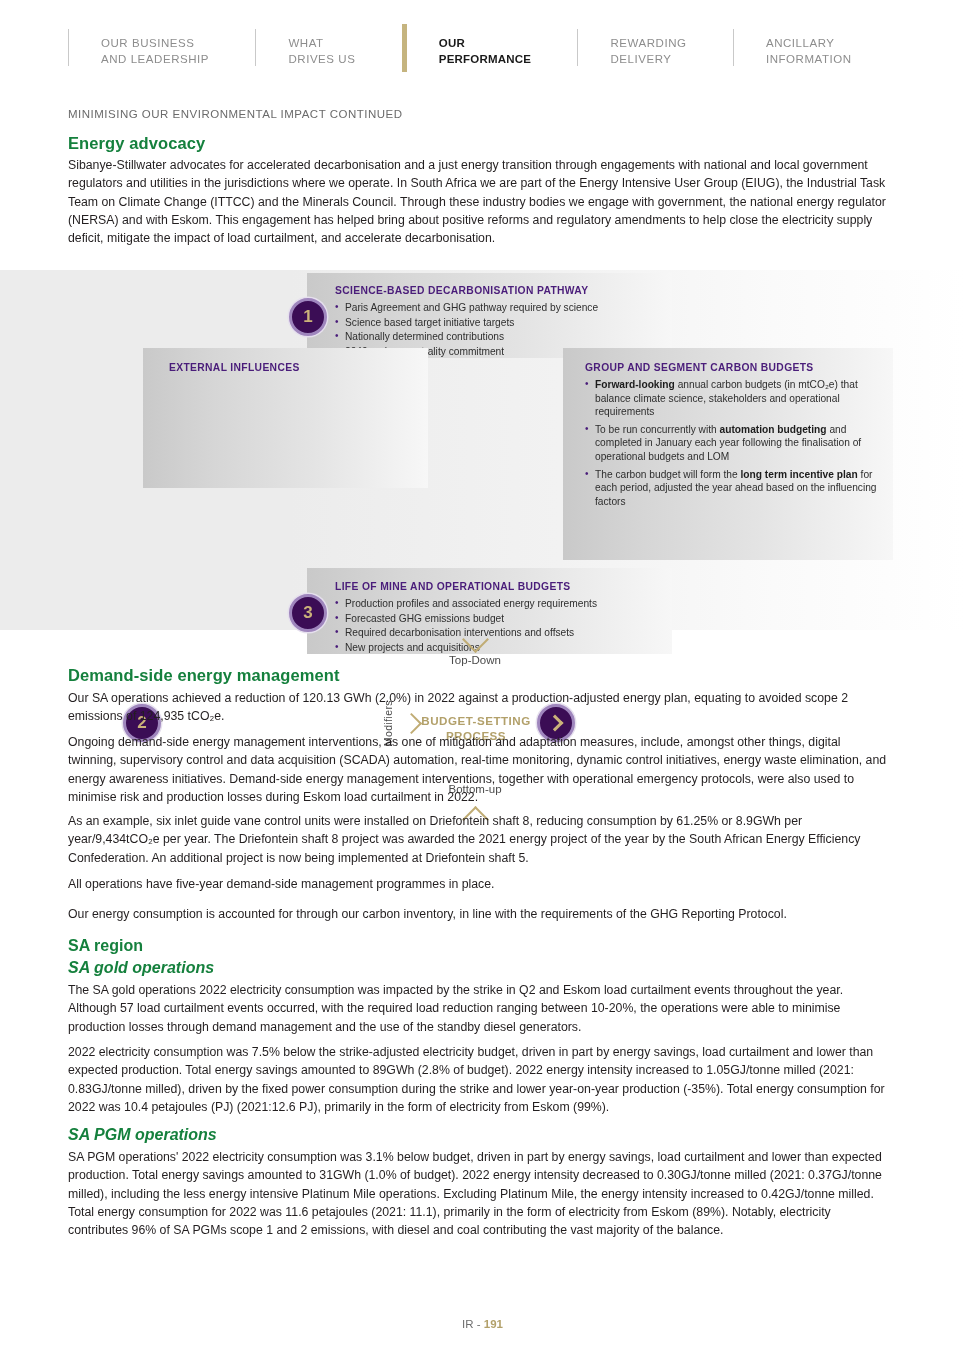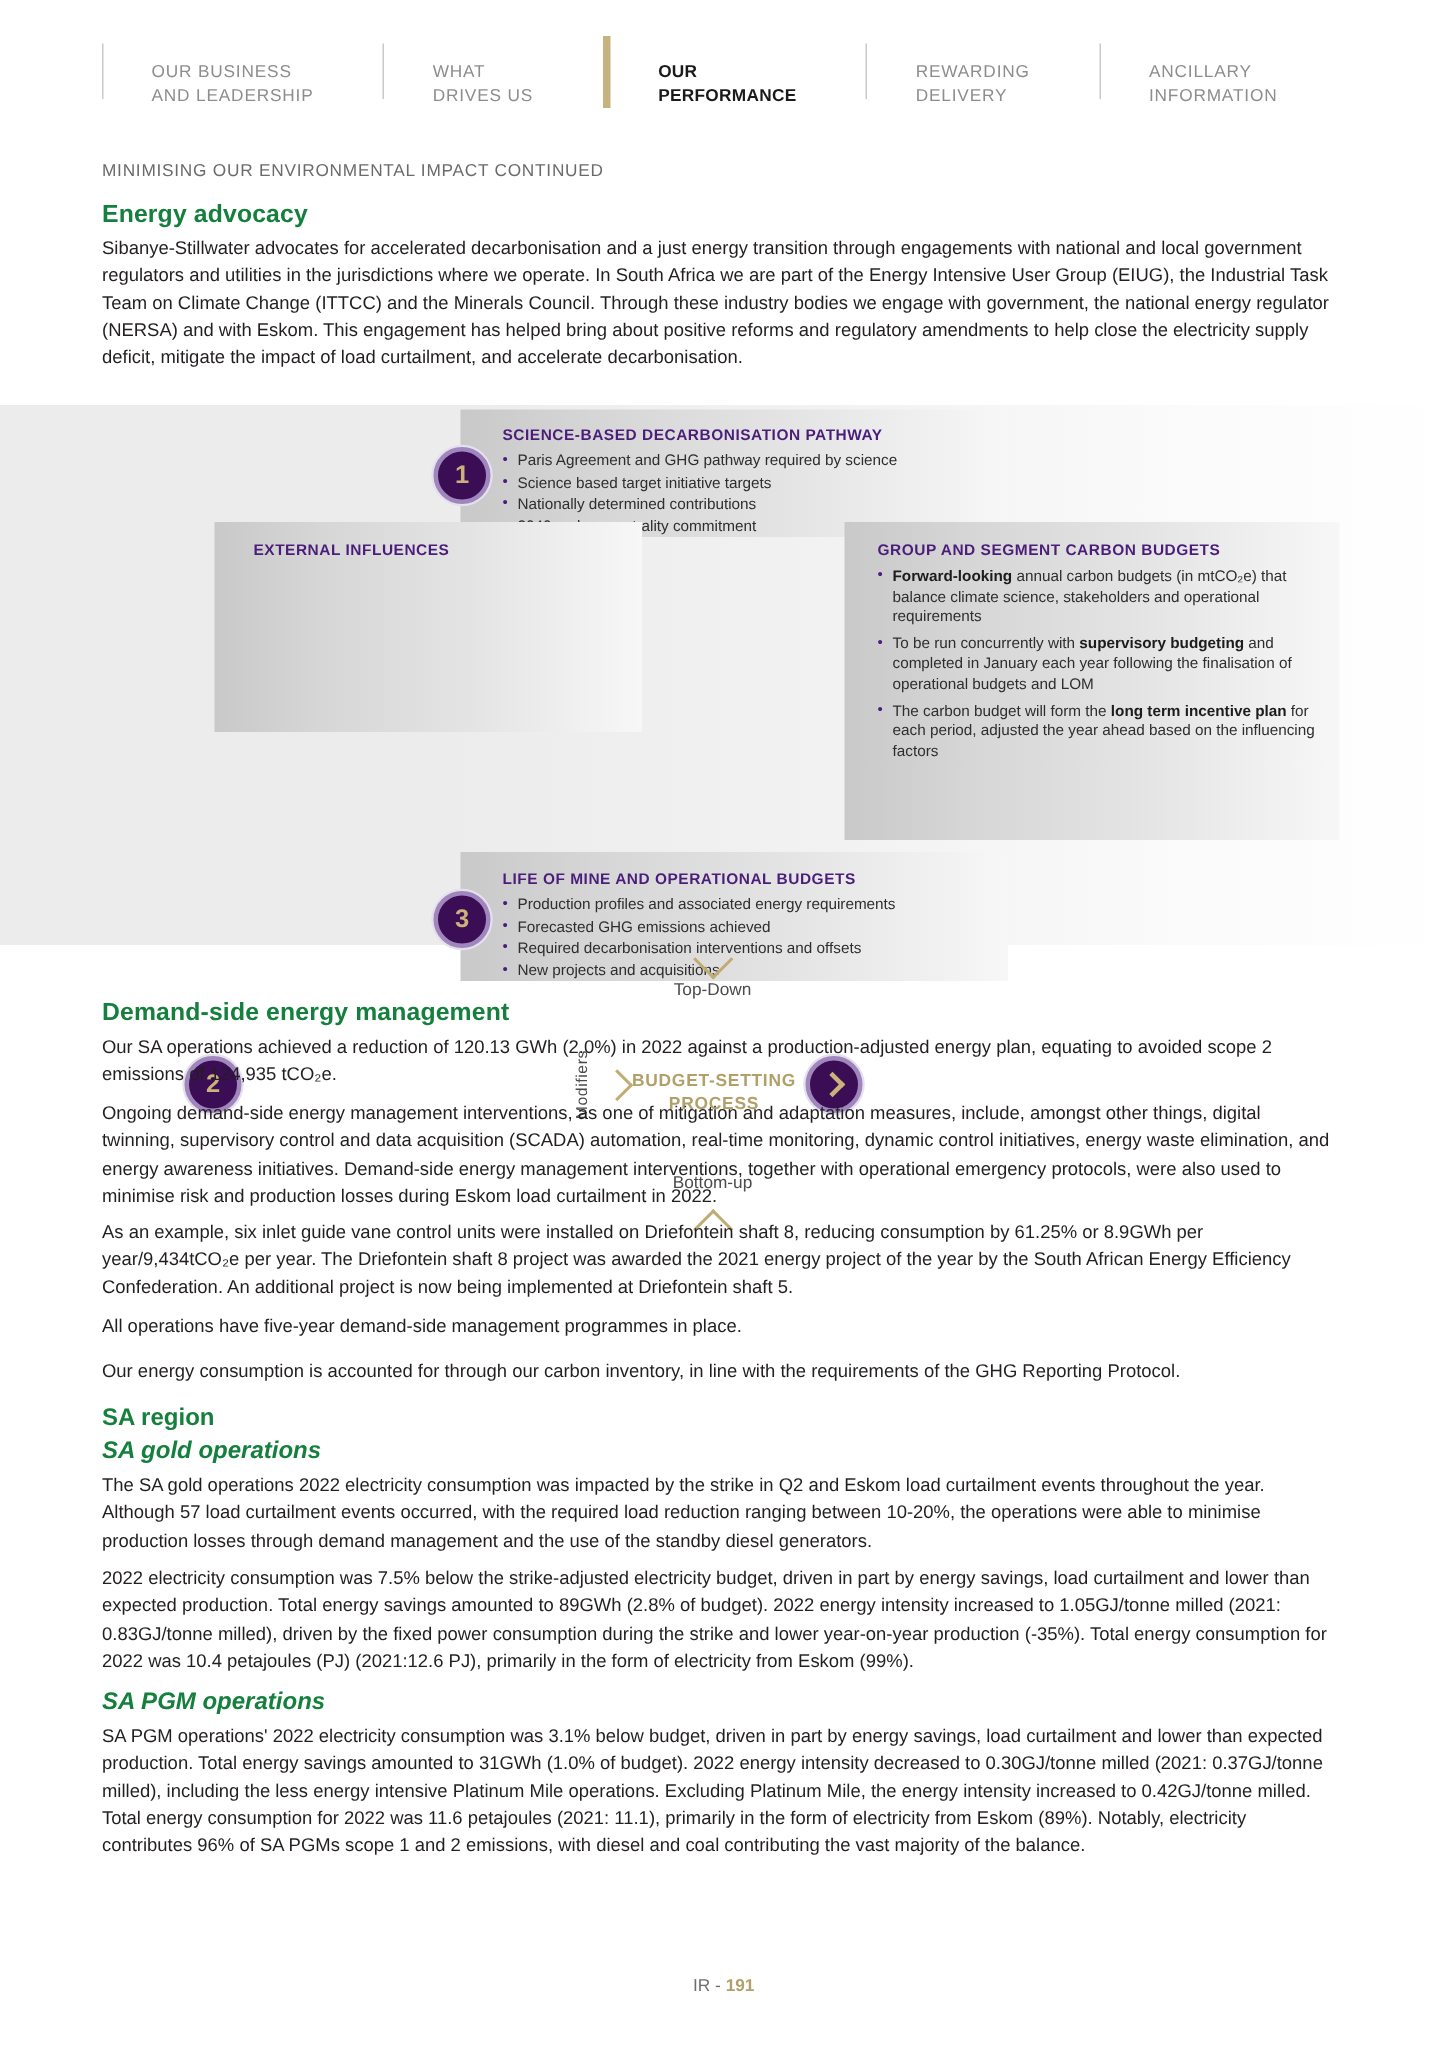--- a/index.html
+++ b/index.html
@@ -17,21 +17,21 @@
   }
 
   
   .topnav {
     position: absolute;
     top: 24px;
     left: 68px;
     width: 830px;
     height: 48px;
     display: flex;
-    align-items: flex-end;
+    align-items: center;
   }
   .nav-sep {
     width: 1px;
     align-self: stretch;
     background: #c9c9c9;
     margin-top: 5px;
     margin-bottom: 6px;
     flex: 0 0 1px;
   }
   .nav-sep.active {
@@ -289,33 +289,33 @@
 
   <div class="dbox" id="box-external">
     <div class="dbox-title">EXTERNAL INFLUENCES</div>
   </div>
   <div class="badge" id="badge-2">2</div>
 
   <div class="dbox" id="box-group">
     <div class="dbox-title">GROUP AND SEGMENT CARBON BUDGETS</div>
     <ul class="tight">
       <li><b>Forward-looking</b><span> annual carbon budgets (in mtCO₂e) that balance climate science, stakeholders and operational requirements</span></li>
-      <li><span>To be run concurrently with </span><b>supervisory budgeting</b><span> and completed in January each year following the finalisation of operational budgets and LOM</span></li>
+      <li><span>To be run concurrently with </span><b>automation budgeting</b><span> and completed in January each year following the finalisation of operational budgets and LOM</span></li>
       <li><span>The carbon budget will form the </span><b>long term incentive plan</b><span> for each period, adjusted the year ahead based on the influencing factors</span></li>
     </ul>
   </div>
   <div class="badge" id="badge-arrow">
       <span class="chev"></span>
     </div>
 
   <div class="dbox" id="box-life">
     <div class="dbox-title">LIFE OF MINE AND OPERATIONAL BUDGETS</div>
     <ul>
       <li>Production profiles and associated energy requirements</li>
-      <li>Forecasted GHG emissions achieved</li>
+      <li>Forecasted GHG emissions budget</li>
       <li>Required decarbonisation interventions and offsets</li>
       <li>New projects and acquisitions</li>
     </ul>
   </div>
   <div class="badge" id="badge-3">3</div>
 
   <div class="gold-chevron" id="chev-down"></div>
   <div class="center-label" id="label-topdown">Top-Down</div>
   <div id="label-modifiers">Modifiers</div>
   <div class="gold-chevron" id="chev-right"></div>

